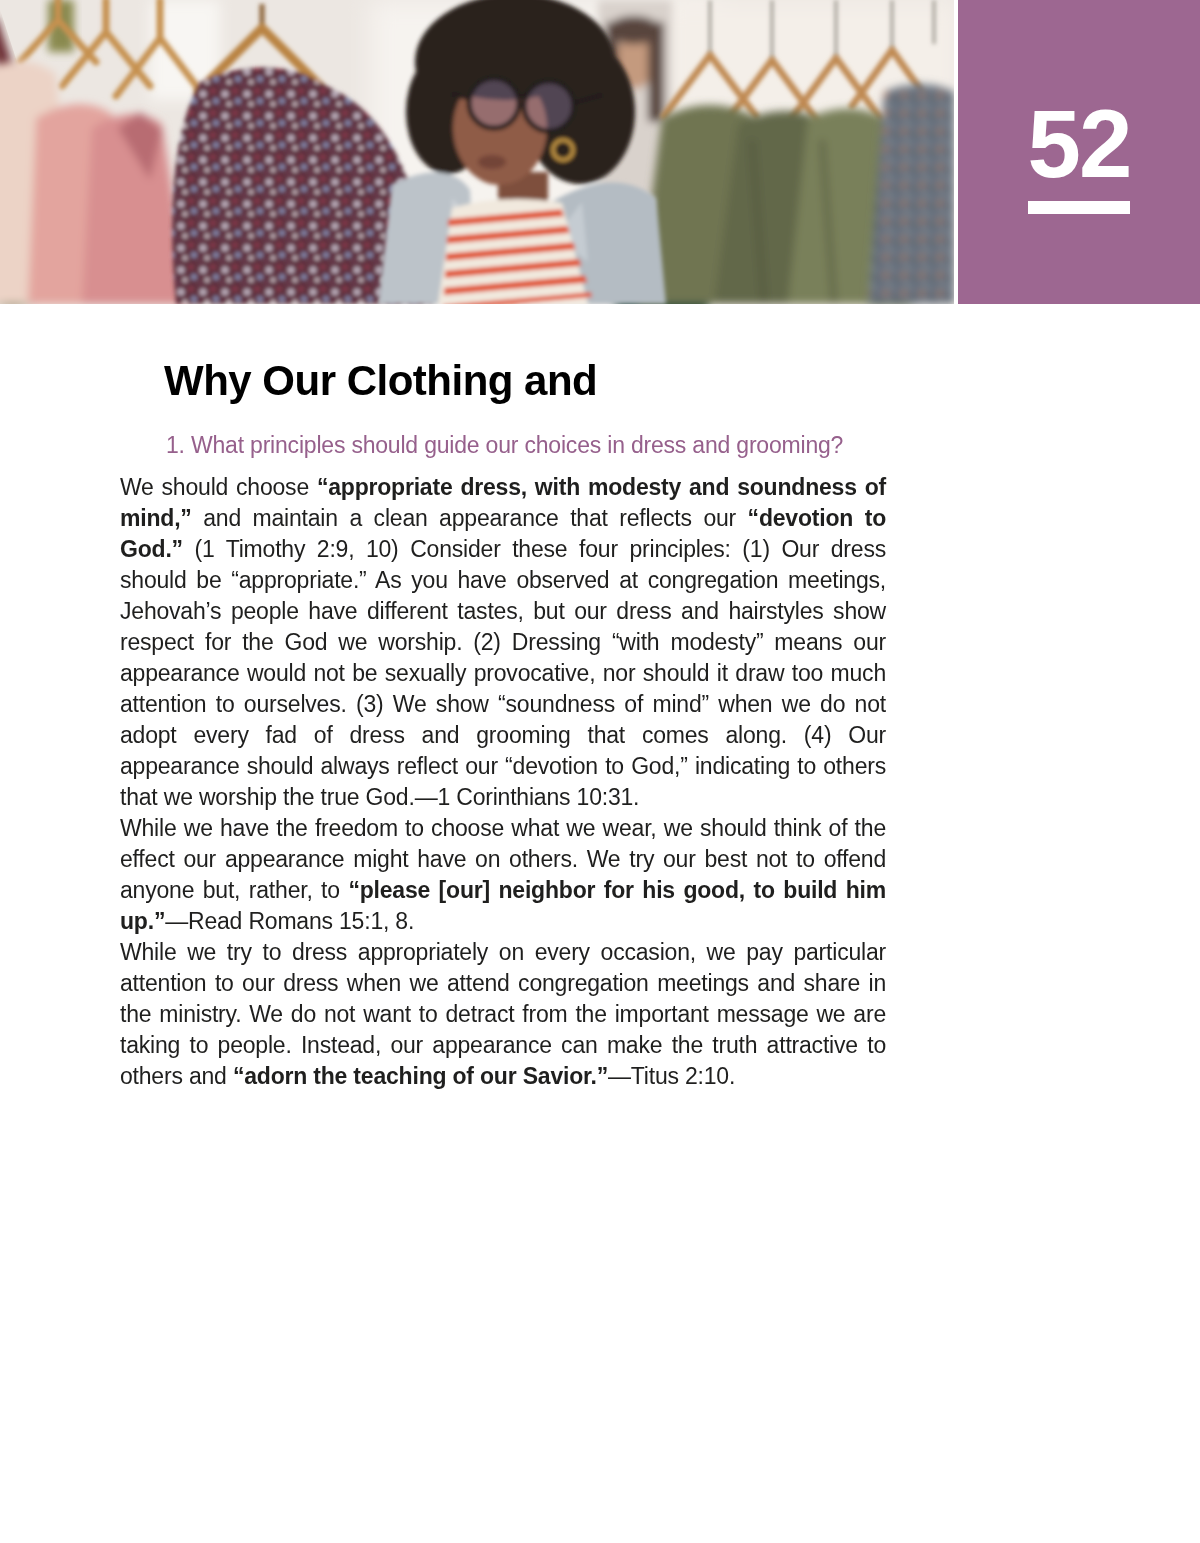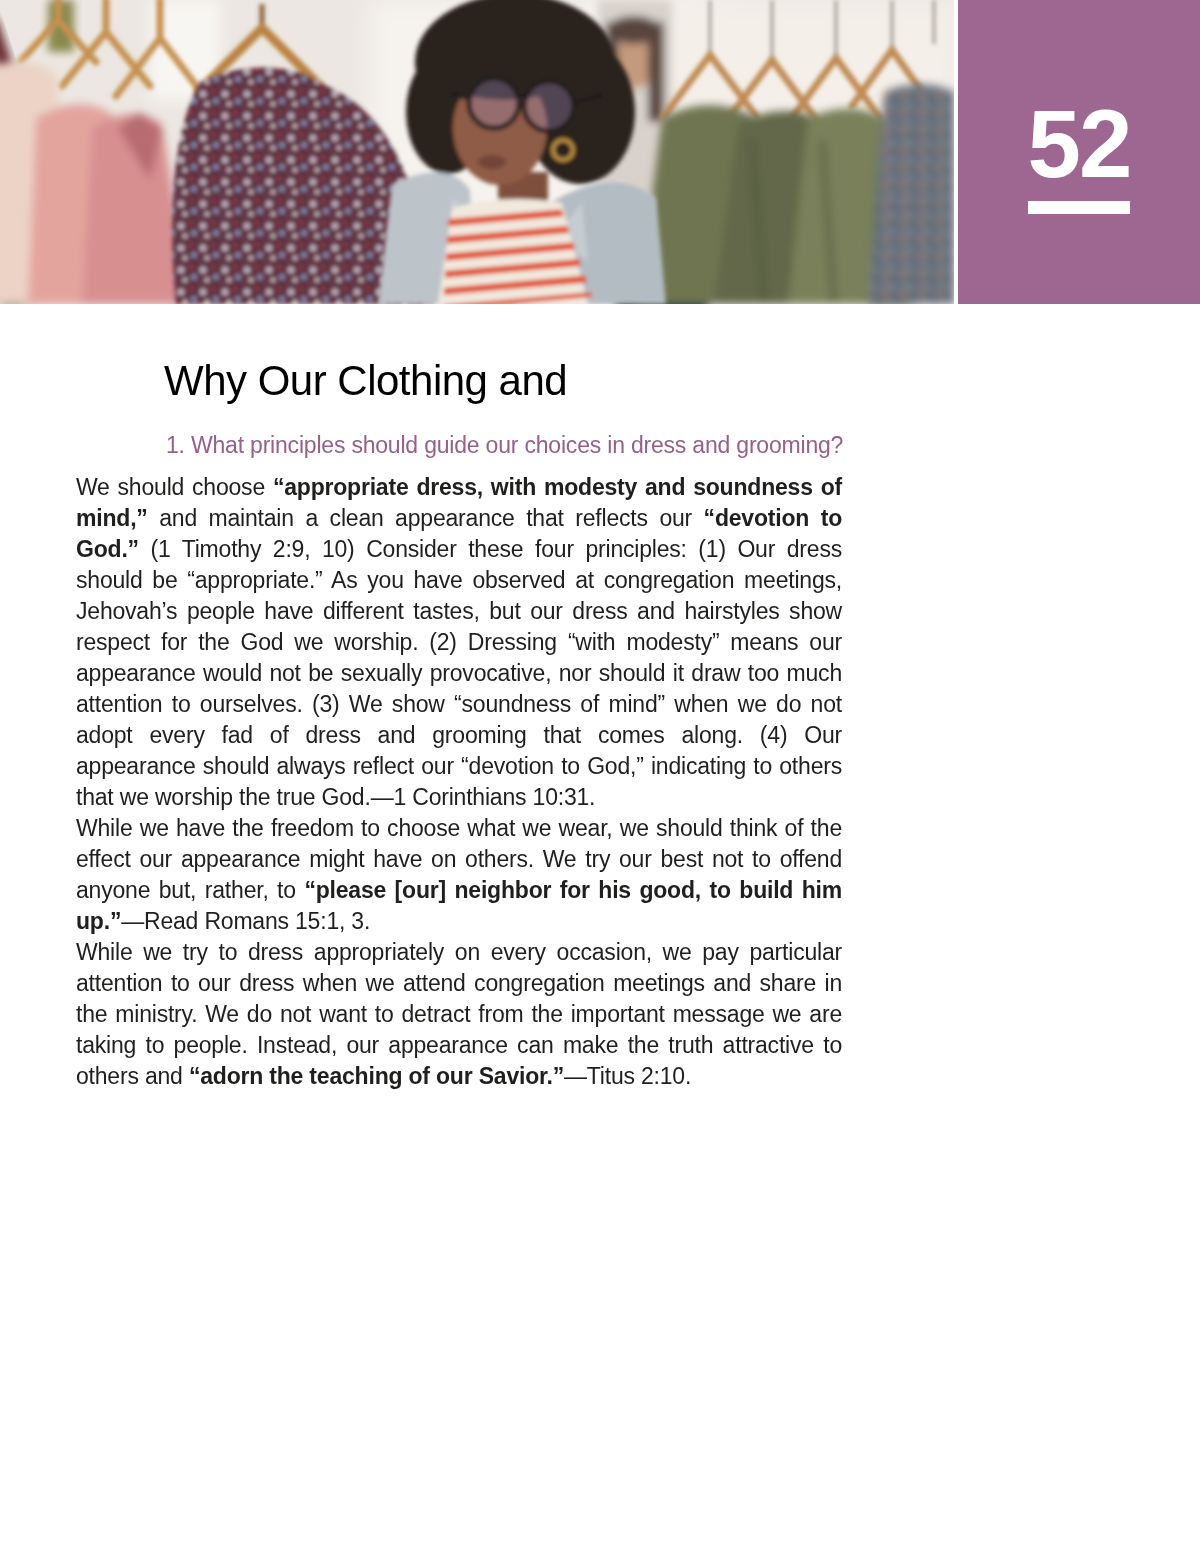--- a/index.html
+++ b/index.html
@@ -27,35 +27,35 @@
     padding-top:96px;
   }
   .lesson-number{
     color:#ffffff;font-size:96px;font-weight:700;line-height:1;letter-spacing:-2px;
   }
   .lesson-underline{width:102px;height:13px;background:#ffffff;margin-top:9px;}
 
   
   .title{
     margin:48px 8px 0 164px;
-    font-size:42px;line-height:57px;font-weight:400;letter-spacing:-0.5px;
+    font-size:42px;line-height:57px;font-weight:700;letter-spacing:-0.5px;
     color:var(--title-black);
   }
   .title .line{display:block;}
   .body-text{
     font-size:23px;line-height:31px;letter-spacing:-0.2px;
     text-align:justify;color:var(--body-text);
   }
   .intro{margin:42px 0 0 188px;width:766px;}
   .question{
     margin:21px 0 12px 166px;width:788px;
     font-size:23px;line-height:30px;font-weight:400;letter-spacing:-0.2px;
     color:var(--question-purple);
   }
-  .paragraph{margin:0 0 0 76px;width:766px;}
+  .paragraph{margin:0 0 0 120px;width:766px;}
   .paragraph b{font-weight:700;}
 </style>
 </head>
 <body>
 
 <div class="page">
 
   <header class="hero">
 
     <div class="photo">
@@ -205,20 +205,20 @@
       <span class="line">Why Our Clothing and</span>
     </h1>
 
 
     <section>
       <h2 class="question">1. What principles should guide our choices in dress and grooming?</h2>
       <p class="paragraph body-text"><span>We should choose </span><b>“appropriate dress, with modesty and soundness of mind,”</b><span> and maintain a clean appearance that reflects our </span><b>“devotion to God.”</b><span> (1 Timothy 2:9, 10) Consider these four principles: (1) Our dress should be “appropriate.” As you have observed at congregation meetings, Jehovah’s people have different tastes, but our dress and hairstyles show respect for the God we worship. (2) Dressing “with modesty” means our appearance would not be sexually provocative, nor should it draw too much attention to ourselves. (3) We show “soundness of mind” when we do not adopt every fad of dress and grooming that comes along. (4) Our appearance should always reflect our “devotion to God,” indicating to others that we worship the true God.—1 Corinthians 10:31.</span></p>
     </section>
 
     <section>
-      <p class="paragraph body-text"><span>While we have the freedom to choose what we wear, we should think of the effect our appearance might have on others. We try our best not to offend anyone but, rather, to </span><b>“please [our] neighbor for his good, to build him up.”</b><span>—Read Romans 15:1, 3.</span></p>
+      <p class="paragraph body-text"><span>While we have the freedom to choose what we wear, we should think of the effect our appearance might have on others. We try our best not to offend anyone but, rather, to </span><b>“please [our] neighbor for his good, to build him up.”</b><span>—Read Romans 15:1, 8.</span></p>
     </section>
 
     <section>
       <p class="paragraph body-text"><span>While we try to dress appropriately on every occasion, we pay particular attention to our dress when we attend congregation meetings and share in the ministry. We do not want to detract from the important message we are taking to people. Instead, our appearance can make the truth attractive to others and </span><b>“adorn the teaching of our Savior.”</b><span>—Titus 2:10.</span></p>
     </section>
   </main>
 </div>
 
 </body></html>

